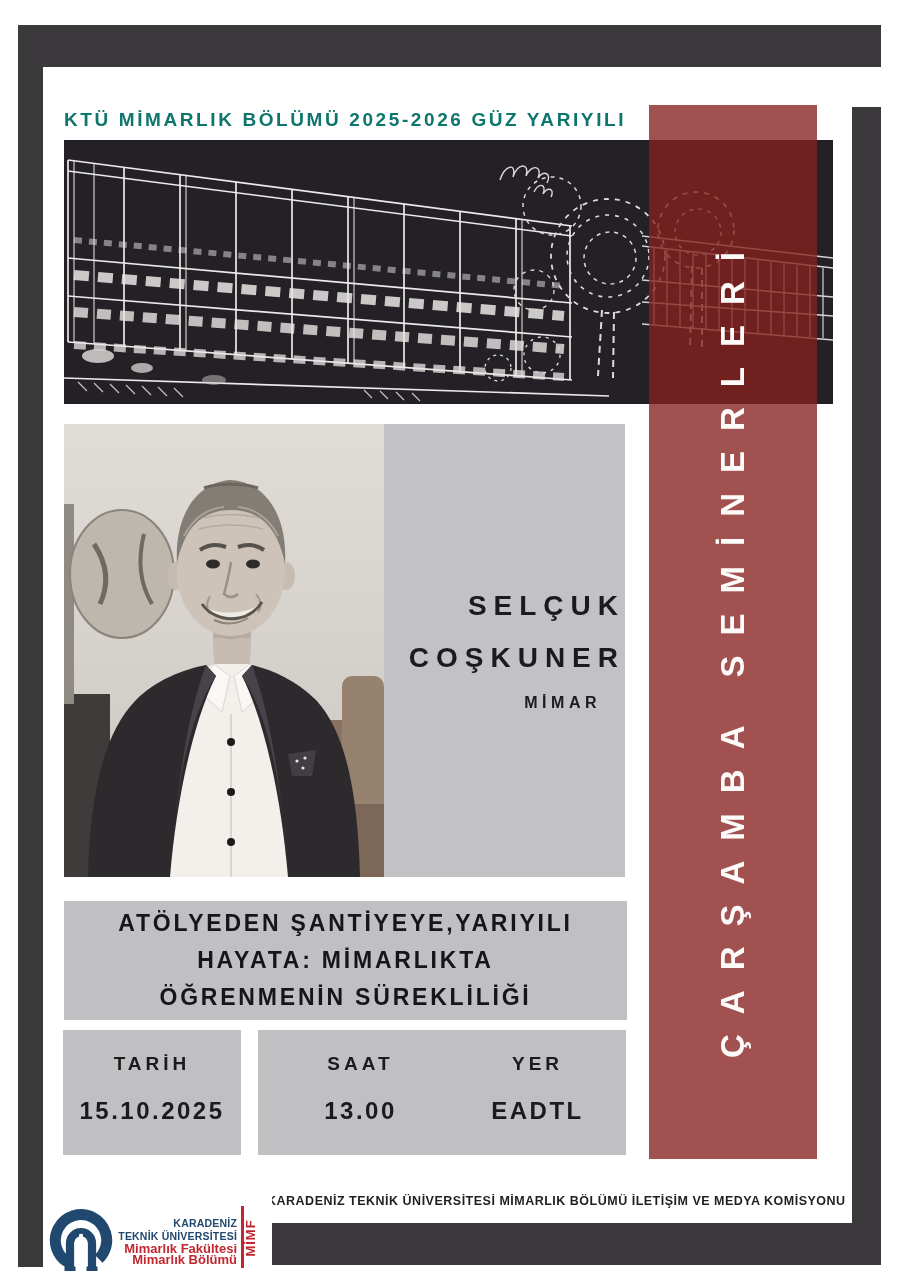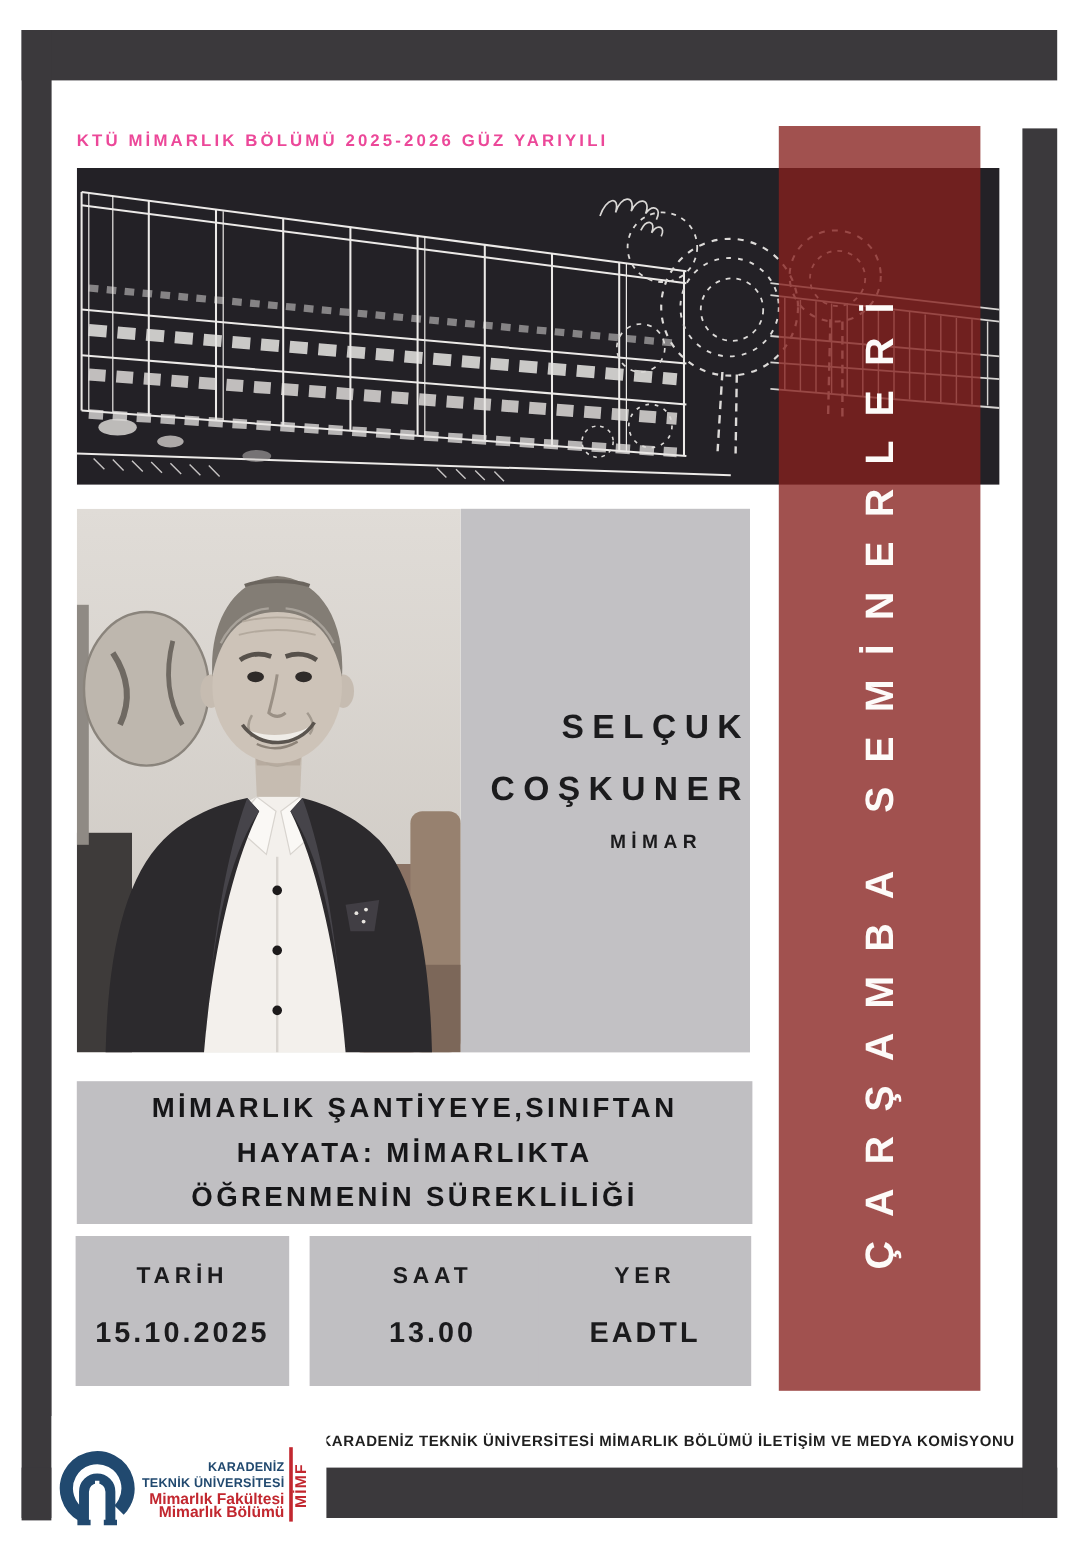--- a/index.html
+++ b/index.html
@@ -6,38 +6,38 @@
   #poster{position:relative;width:900px;height:1287px;background:#ffffff;overflow:hidden;
           font-family:"Liberation Sans","DejaVu Sans",sans-serif;}
   .abs{position:absolute;}
   
   .frame{background:#3b393c;z-index:1;}
   .frame-top{left:18px;top:25px;width:863px;height:42px;}
   .frame-left{left:18px;top:25px;width:25px;height:1242px;}
   .frame-bottom{left:18px;top:1223px;width:863px;height:42px;}
   .frame-rightbar{left:852px;top:107px;width:29px;height:1158px;}
   
-  .header-text{left:64px;top:109px;width:600px;font-size:14px;font-weight:bold;
-               letter-spacing:2.6px;color:#ec4899;z-index:3;white-space:nowrap;}
+  .header-text{left:64px;top:109px;width:600px;font-size:19px;font-weight:bold;
+               letter-spacing:2.6px;color:#0f766e;z-index:3;white-space:nowrap;}
   
   .sketch{left:64px;top:140px;width:769px;height:264px;z-index:3;}
   
   .red-band{left:649px;top:105px;width:168px;height:1054px;background:rgba(134,32,30,0.78);z-index:4;}
   .vertical-title{left:313px;top:625px;width:840px;height:40px;transform:rotate(-90deg);
                   z-index:5;text-align:center;line-height:40px;color:#fdfbf9;font-size:33px;
                   font-weight:bold;letter-spacing:20px;white-space:nowrap;}
   
   .photo{left:64px;top:424px;width:320px;height:453px;z-index:3;}
   .name-box{left:384px;top:424px;width:241px;height:453px;background:#c2c1c4;z-index:3;
             display:flex;flex-direction:column;justify-content:center;align-items:flex-end;
             padding:0;box-sizing:border-box;}
   .name-line{font-size:28px;font-weight:bold;letter-spacing:7px;color:#1b1b1d;
              line-height:52px;padding-right:0;white-space:nowrap;}
   .role-line{font-size:16px;font-weight:bold;letter-spacing:4.5px;color:#1b1b1d;
-             line-height:38px;padding-right:40px;white-space:nowrap;}
+             line-height:38px;padding-right:24px;white-space:nowrap;}
   
   .title-box{left:64px;top:901px;width:563px;height:119px;background:#c0bfc2;z-index:3;
              display:flex;flex-direction:column;justify-content:center;align-items:center;}
   .title-line{font-size:23px;font-weight:bold;letter-spacing:2.8px;color:#161618;
               line-height:37px;white-space:nowrap;}
   
   .info-box{top:1030px;width:178px;height:125px;background:#c0bfc2;z-index:3;
             display:flex;flex-direction:column;justify-content:center;align-items:center;
             padding-bottom:8px;box-sizing:border-box;row-gap:22px;}
   .info-label{font-size:19px;font-weight:bold;letter-spacing:4px;color:#1b1b1d;white-space:nowrap;}
@@ -194,21 +194,21 @@
     </svg>
   </div>
 
   <div class="abs name-box">
     <div class="name-line">SELÇUK</div>
     <div class="name-line">COŞKUNER</div>
     <div class="role-line">MİMAR</div>
   </div>
 
   <div class="abs title-box">
-    <div class="title-line">MİMARLIK ŞANTİYEYE,SINIFTAN</div>
+    <div class="title-line">ATÖLYEDEN ŞANTİYEYE,YARIYILI</div>
     <div class="title-line">HAYATA: MİMARLIKTA</div>
     <div class="title-line">ÖĞRENMENİN SÜREKLİLİĞİ</div>
   </div>
 
   <div class="abs info-box" style="left:63px;">
     <div class="info-label">TARİH</div>
     <div class="info-value">15.10.2025</div>
   </div>
   <div class="abs info-box" style="left:258px;width:205px;">
     <div class="info-label">SAAT</div>

